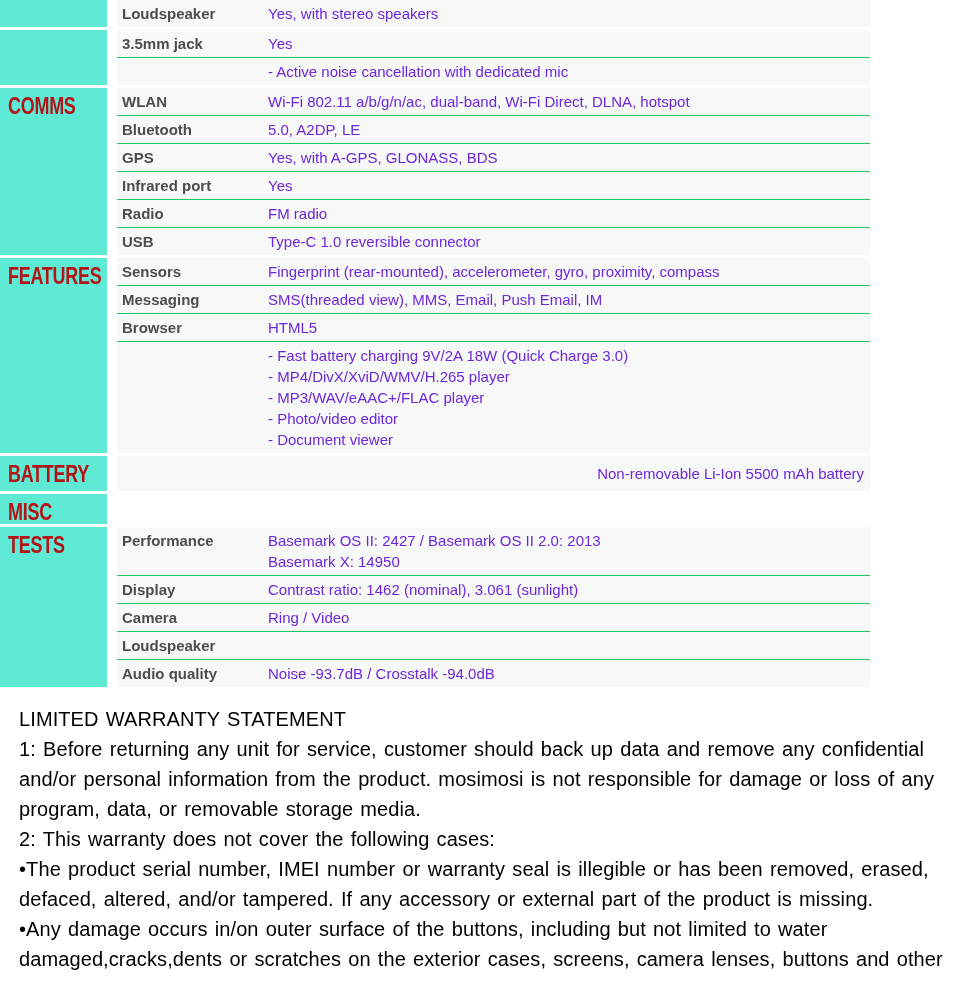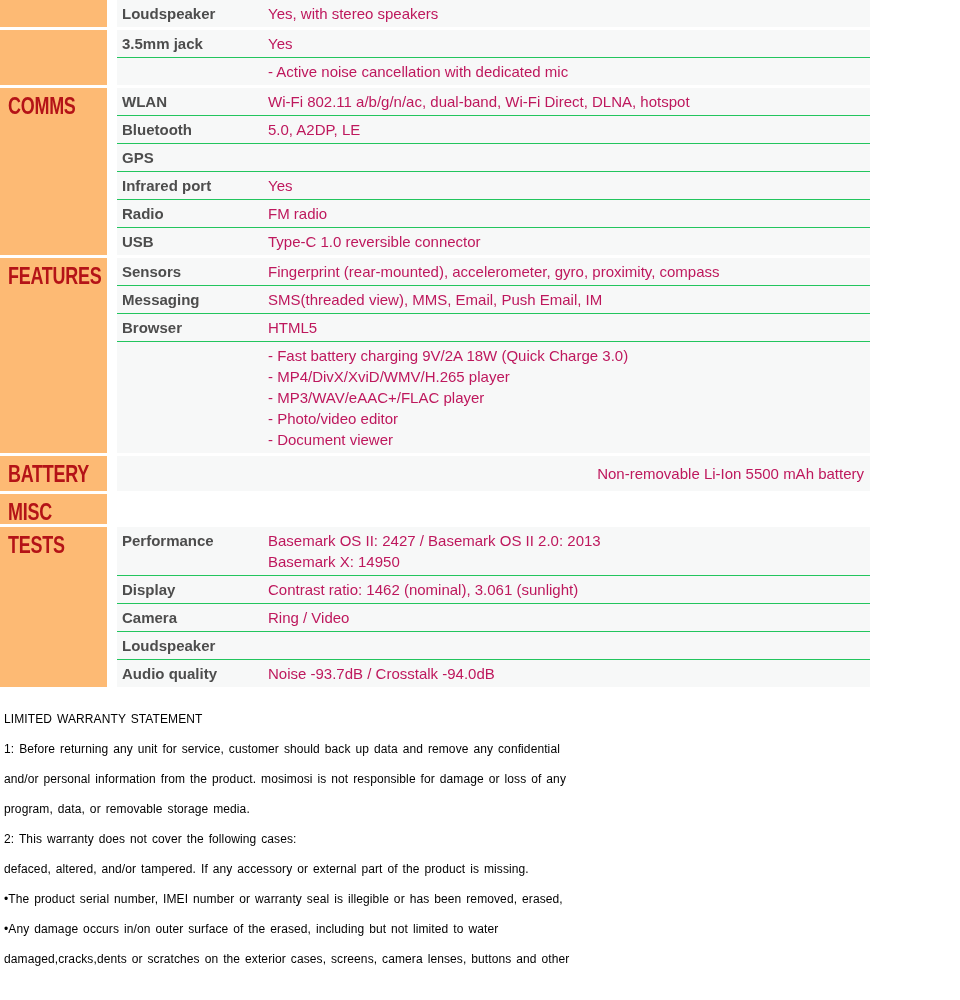--- a/index.html
+++ b/index.html
@@ -4,45 +4,45 @@
 <style>
   html,body{margin:0;padding:0;}
   body{
     width:960px;height:1000px;overflow:hidden;background:#ffffff;
     font-family:"Liberation Sans", sans-serif;
     -webkit-font-smoothing:antialiased;
   }
   .specs{width:870px;}
   .spec-section{display:flex;margin-bottom:3px;}
   .cat-cell{
-    flex:0 0 107px;width:107px;background:#fdba74;box-sizing:border-box;
+    flex:0 0 107px;width:107px;background:#5eead4;box-sizing:border-box;
     padding:6px 0 0 8px;
   }
   .cat-label{
     display:inline-block;color:#b41317;font-weight:700;font-size:23px;
     line-height:24px;white-space:nowrap;letter-spacing:-0.3px;
     transform:scaleX(0.78);transform-origin:0 50%;
   }
   .rows{flex:1;margin-left:10px;display:flex;flex-direction:column;}
   .spec-row{
     display:flex;background:#f7f8f8;padding:3px 0;
   }
   .rows .spec-row + .spec-row{border-top:1px solid #22c55e;}
   .spec-row.tall{padding:7px 0;text-align:right;}
   .spec-label{
     flex:0 0 143px;width:143px;box-sizing:border-box;padding-left:5px;
     font-weight:700;color:#4d4d4d;font-size:15px;line-height:21px;
   }
   .spec-value{
     flex:1;box-sizing:border-box;padding-left:8px;padding-right:6px;
-    color:#be185d;font-size:15px;line-height:21px;
+    color:#6d28d9;font-size:15px;line-height:21px;
   }
   .spec-value .vline{white-space:nowrap;}
   .warranty{
-    margin:17px 4px 0 4px;color:#000000;font-size:12px;line-height:30px;
+    margin:17px 4px 0 19px;color:#000000;font-size:20px;line-height:30px;
     letter-spacing:0.1px;word-spacing:1.5px;
   }
   .warranty .wline{white-space:nowrap;}
 </style>
 </head>
 <body>
 
 <div class="specs" id="specs-root">
     <div class="spec-section">
       <div class="cat-cell"><span class="cat-label"></span></div>
@@ -82,20 +82,23 @@
           </div>
         </div>
         <div class="spec-row">
           <div class="spec-label">Bluetooth</div>
           <div class="spec-value">
             <div class="vline">5.0, A2DP, LE</div>
           </div>
         </div>
         <div class="spec-row">
           <div class="spec-label">GPS</div>
+          <div class="spec-value">
+            <div class="vline">Yes, with A-GPS, GLONASS, BDS</div>
+          </div>
         </div>
         <div class="spec-row">
           <div class="spec-label">Infrared port</div>
           <div class="spec-value">
             <div class="vline">Yes</div>
           </div>
         </div>
         <div class="spec-row">
           <div class="spec-label">Radio</div>
           <div class="spec-value">
@@ -192,18 +195,18 @@
     </div>
   </div>
 
 <div class="warranty">
   <div class="wline">LIMITED WARRANTY STATEMENT</div>
   <div id="warranty-lines">
       <div class="wline">1: Before returning any unit for service, customer should back up data and remove any confidential</div>
       <div class="wline">and/or personal information from the product. mosimosi is not responsible for damage or loss of any</div>
       <div class="wline">program, data, or removable storage media.</div>
       <div class="wline">2: This warranty does not cover the following cases:</div>
+      <div class="wline">•The product serial number, IMEI number or warranty seal is illegible or has been removed, erased,</div>
       <div class="wline">defaced, altered, and/or tampered. If any accessory or external part of the product is missing.</div>
-      <div class="wline">•The product serial number, IMEI number or warranty seal is illegible or has been removed, erased,</div>
-      <div class="wline">•Any damage occurs in/on outer surface of the erased, including but not limited to water</div>
+      <div class="wline">•Any damage occurs in/on outer surface of the buttons, including but not limited to water</div>
       <div class="wline">damaged,cracks,dents or scratches on the exterior cases, screens, camera lenses, buttons and other</div>
     </div>
 </div>
 
 </body></html>

